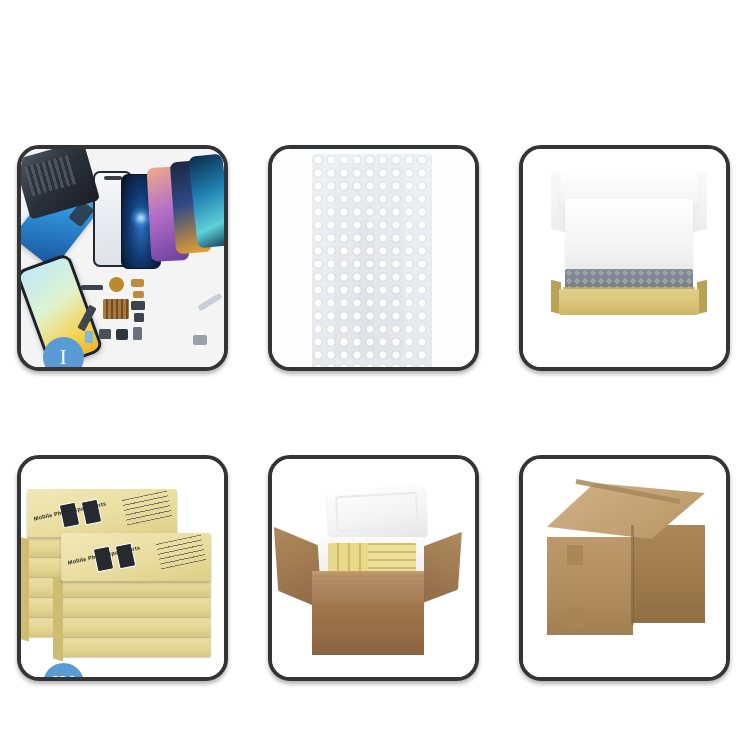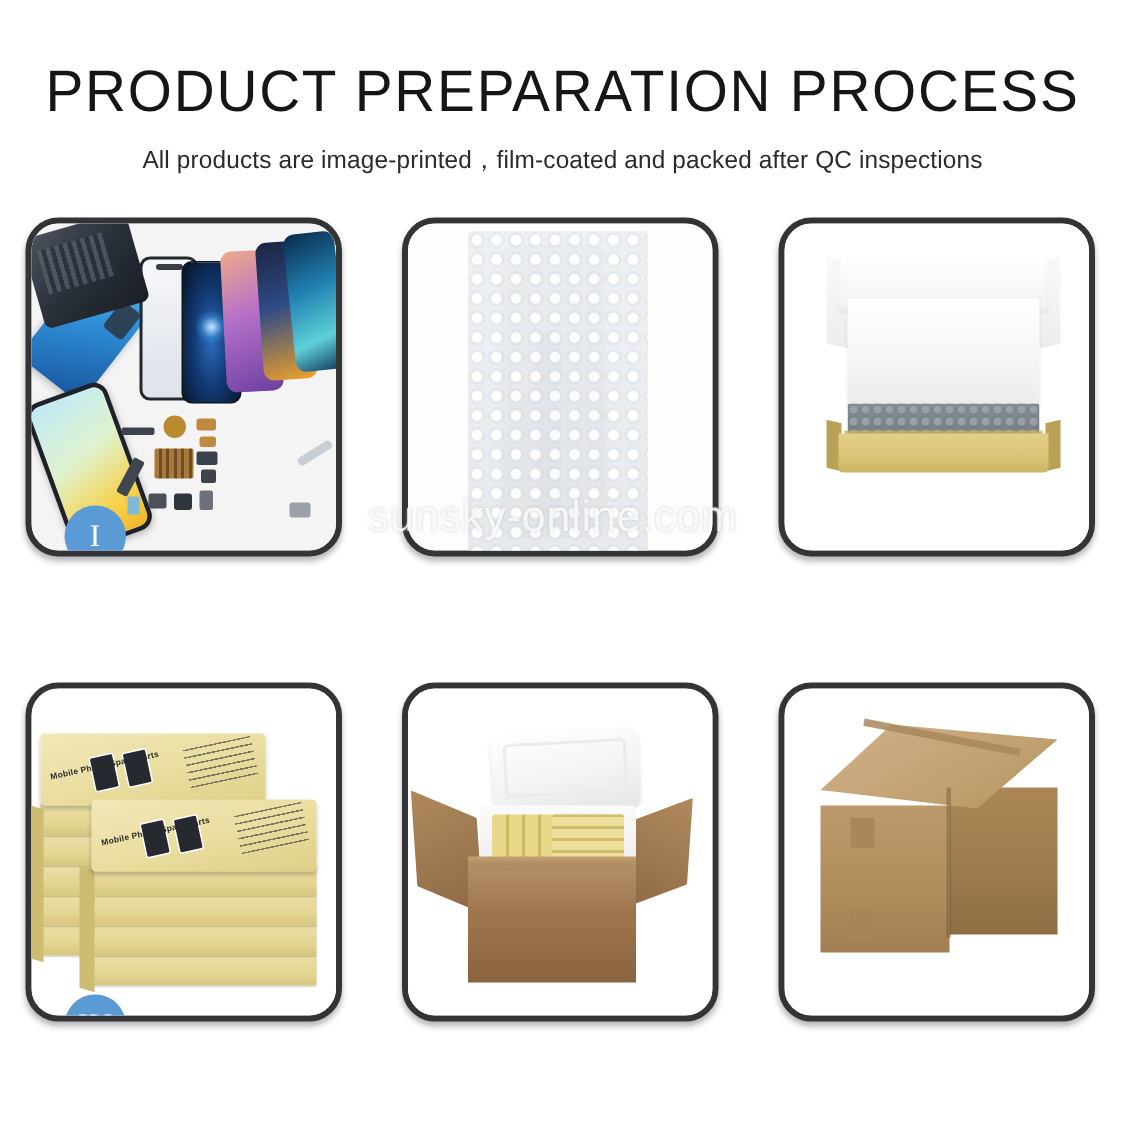--- a/index.html
+++ b/index.html
@@ -235,24 +235,20 @@
   .v6tape2{position:absolute;left:44px;top:148px;width:16px;height:20px;
     background:#a98457;opacity:.9;}
   .v6edge{position:absolute;left:108px;top:66px;width:3px;height:100px;
     background:rgba(90,68,40,.35);}
 </style>
 </head>
 <body>
 
 <div id="page">
 
-  <div class="header">
-    <div class="title">PRODUCT PREPARATION PROCESS</div>
-    <div class="subtitle">All products are image-printed，film-coated and packed after QC inspections</div>
-  </div>
 
   <div class="grid">
 
     <div class="row r1">
 
       <div class="panel c1">
         <div class="scene">
           <div class="p1bg"></div>
           <div class="ph ph-blue"></div>
           <div class="ph ph-glass"></div>
@@ -387,14 +383,13 @@
           <div class="v6seam"></div>
           <div class="v6edge"></div>
           <div class="v6tape1"></div>
           <div class="v6tape2"></div>
         </div>
 
       </div>
     </div>
   </div>
 
-  <div class="watermark">sunsky-online.com</div>
 </div>
 
 </body></html>

